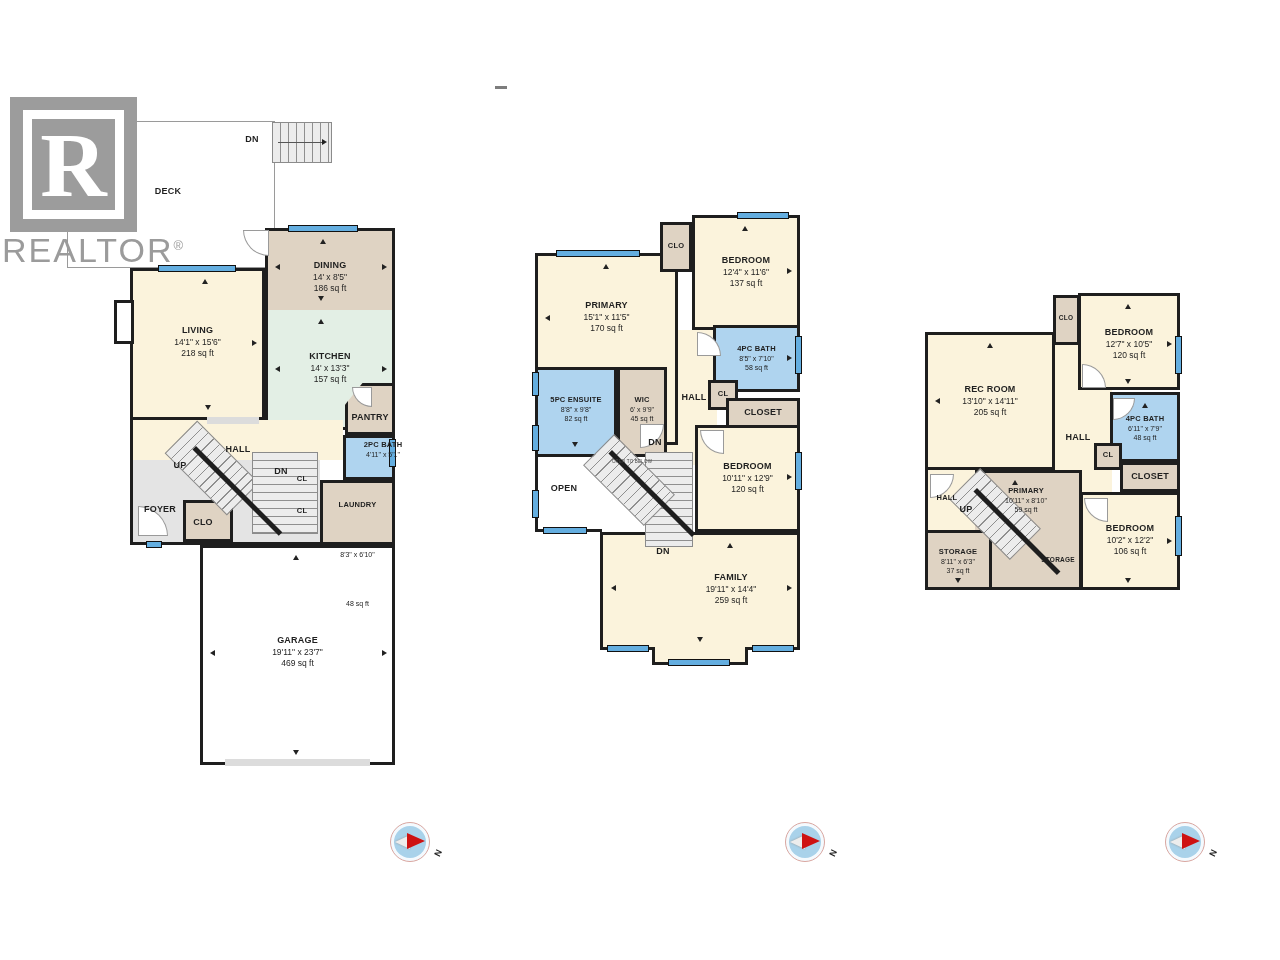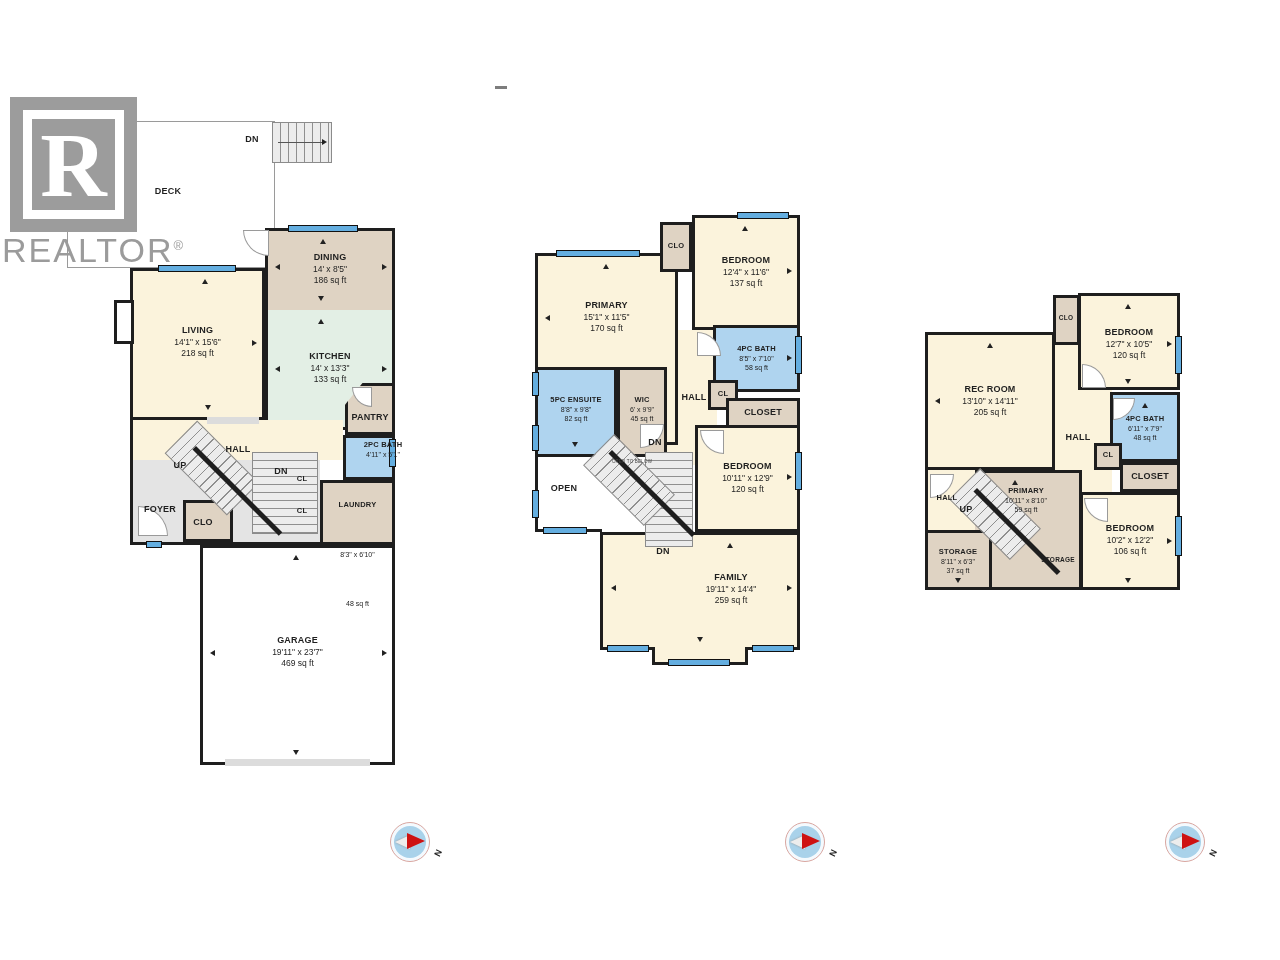--- a/index.html
+++ b/index.html
@@ -117,29 +117,29 @@
     <div class="ar ar-u" style="left:293px;top:552px;"></div>
     <div class="ar ar-l" style="left:207px;top:650px;"></div>
     <div class="ar ar-r" style="left:382px;top:650px;"></div>
     <div class="ar ar-d" style="left:293px;top:750px;"></div>
 
     <div class="lbl" style="left:130px;top:325px;width:135px;">
       <span class="nm">LIVING</span>
       <span class="dm">14'1" x 15'6"</span>
       <span class="dm">218 sq ft</span>
     </div>
-    <div class="lbl" style="left:265px;top:252px;width:130px;">
+    <div class="lbl" style="left:265px;top:260px;width:130px;">
       <span class="nm">DINING</span>
       <span class="dm">14' x 8'5"</span>
       <span class="dm">186 sq ft</span>
     </div>
     <div class="lbl" style="left:265px;top:351px;width:130px;">
       <span class="nm">KITCHEN</span>
       <span class="dm">14' x 13'3"</span>
-      <span class="dm">133 sq ft</span>
+      <span class="dm">157 sq ft</span>
     </div>
     <div class="lbl" style="left:345px;top:412px;width:50px;">
         <span class="nm">PANTRY</span>
       </div>
     <div class="lbl sm" style="left:355px;top:440px;width:56px;">
       <span class="nm">2PC BATH</span>
       <span class="dm">4'11" x 5'1"</span>
     </div>
     <div class="lbl" style="left:210px;top:444px;width:56px;">
         <span class="nm">HALL</span>

